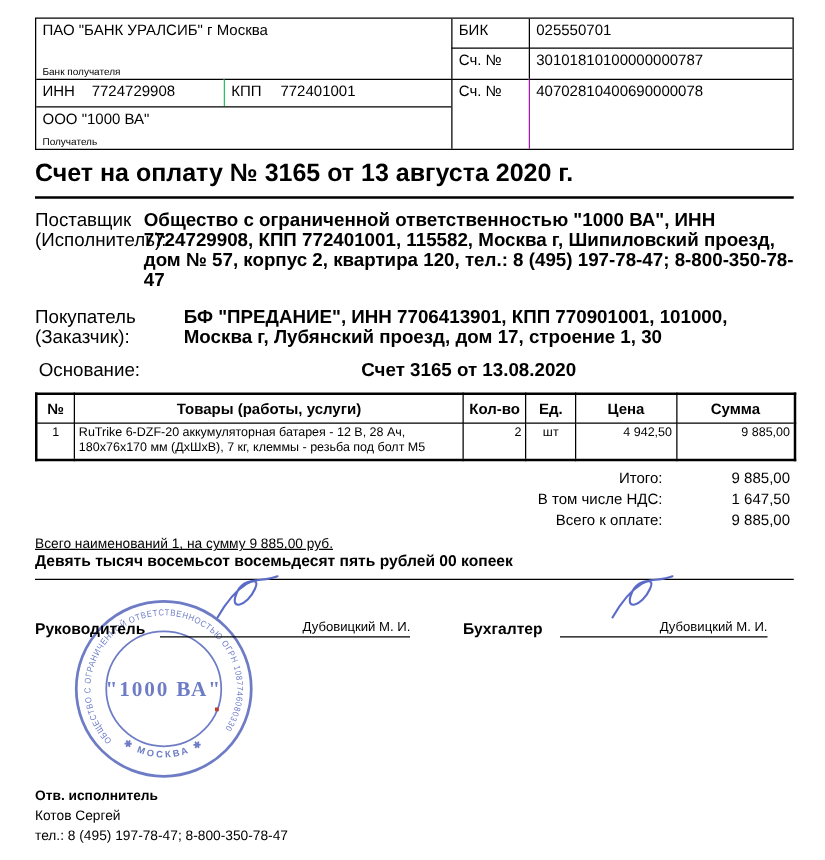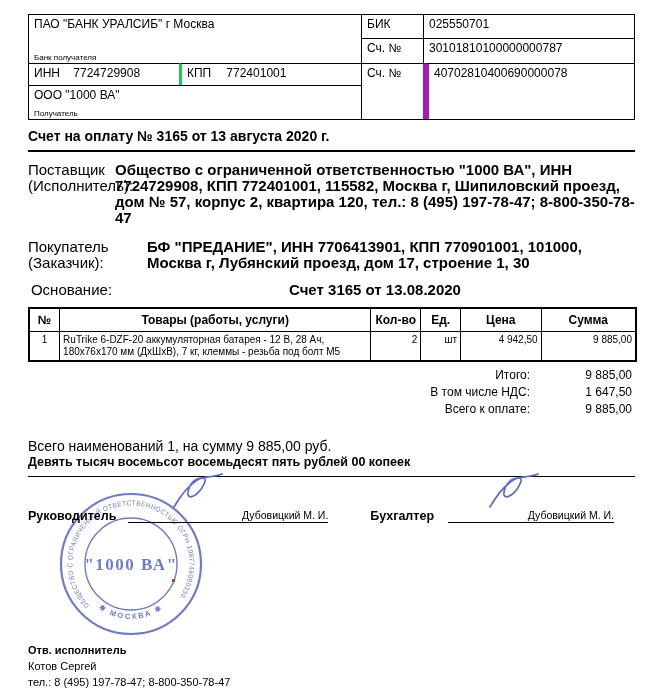--- a/index.html
+++ b/index.html
@@ -13,57 +13,57 @@
     grid-template-rows:24px 24px 22px 34px; border:1px solid #000; width:605px;
     font-size:12px; }
   .bank-table > div { padding:2px 5px; overflow:hidden; }
   .cap { position:absolute; left:5px; bottom:1px; font-size:8px; }
   .c-bank { grid-area:1/1/3/3; position:relative; }
   .c-bik-l { grid-area:1/3/2/4; border-left:1px solid #000; border-bottom:1px solid #000; }
   .c-bik-v { grid-area:1/4/2/5; border-left:1px solid #000; border-bottom:1px solid #000; }
   .c-cor-l { grid-area:2/3/3/4; border-left:1px solid #000; }
   .c-cor-v { grid-area:2/4/3/5; border-left:1px solid #000; }
   .c-inn   { grid-area:3/1/4/2; border-top:1px solid #000; }
-  .c-kpp   { grid-area:3/2/4/3; border-top:1px solid #000; border-left:3px solid #22c55e; }
+  .c-kpp   { grid-area:3/2/4/3; border-top:1px solid #000; border-left:1px solid #22c55e; }
   .c-payee { grid-area:4/1/5/3; border-top:1px solid #000; position:relative; }
   .c-acc-l { grid-area:3/3/5/4; border-top:1px solid #000; border-left:1px solid #000; }
-  .c-acc-v { grid-area:3/4/5/5; border-top:1px solid #000; border-left:6px solid #a21caf; }
+  .c-acc-v { grid-area:3/4/5/5; border-top:1px solid #000; border-left:1px solid #a21caf; }
   .lbl-gap { display:inline-block; min-width:36px; }
 
   
   .notice { margin-top:9px; text-align:center; font-weight:bold; font-size:11px; line-height:16px; }
-  .doc-title { margin-top:8px; font-size:14px; font-weight:bold; }
+  .doc-title { margin-top:8px; font-size:20px; font-weight:bold; }
   .hr-thick { border-top:2.5px solid #000; margin-top:6px; }
   .hr-thin  { border-top:1.5px solid #000; margin-top:7px; }
 
   
   .party { display:flex; font-size:15px; line-height:16px; }
   .party.sup { margin-top:10px; }
   .party.buy { margin-top:13px;gap:32px; }
   .party.bas { margin-top:11px;text-align:center; }
   .p-label { width:87px; flex:none; white-space:pre-line; }
   .p-value { width:520px; font-weight:bold; }
 
   
   table.items { border-collapse:collapse; width:607px; margin-top:9px; }
   table.items th, table.items td { border:1px solid #000; }
   table.items { border:2px solid #000; }
   table.items th { font-size:12px; font-weight:bold; height:20px; text-align:center; padding:1px 2px; }
   table.items td { font-size:10px; vertical-align:top; padding:2px 3px; line-height:12px; }
   td.num { text-align:center; font-size:11px; }
   td.qty, td.price, td.sum { text-align:right; font-size:11px; }
-  td.unit { text-align:right; font-size:11px; }
+  td.unit { text-align:center; font-size:11px; }
 
   
   .totals { margin-top:5px; }
   .t-row { display:flex; justify-content:flex-end; font-weight:normal; font-size:12px; line-height:17px; }
   .t-label { text-align:right; }
   .t-value { width:102px; text-align:right; padding-right:3px; }
 
-  .count-line { margin-top:20px; font-size:14px; }
+  .count-line { margin-top:4px; font-size:11px;text-decoration:underline; }
   .words-line { margin-top:1px; font-size:12.5px; font-weight:bold; }
 
   
   .sig-section { position:relative; height:160px; }
   .sig-row { position:absolute; top:32px; left:0; width:607px; font-size:12.5px; }
   .sig-label { font-weight:bold; display:inline-block; }
   .sig-line { display:inline-block; border-bottom:1px solid #000; text-align:right;
     font-size:10.5px; font-weight:normal; vertical-align:bottom; padding-bottom:1px; }
   .sig-line.first { width:200px; margin-left:12px; }
   .acct-label { margin-left:42px; }

